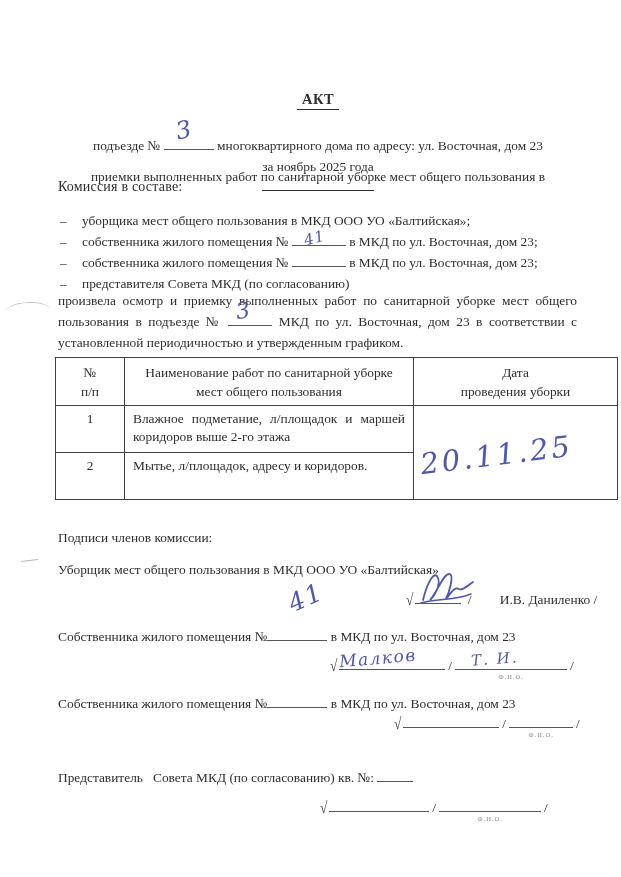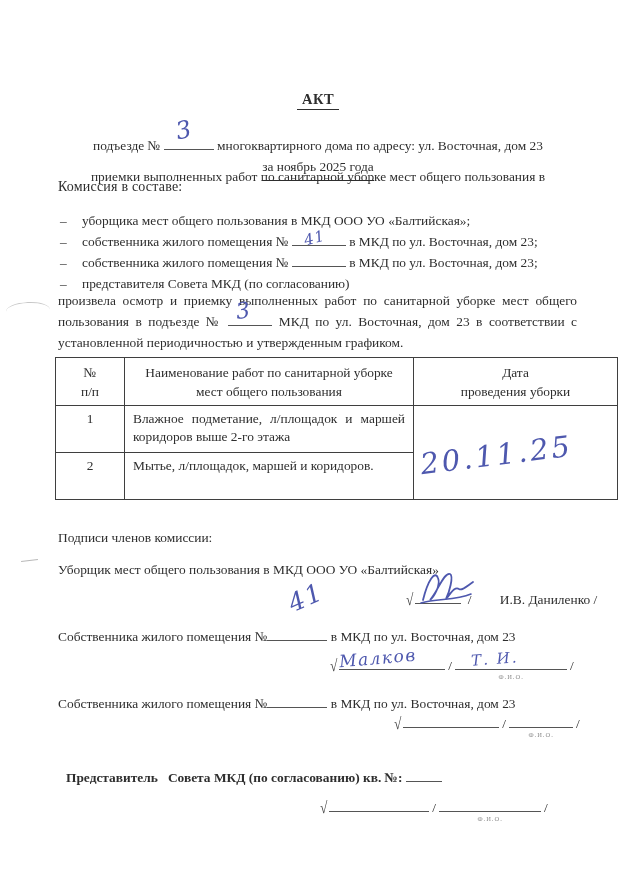--- a/index.html
+++ b/index.html
@@ -22,21 +22,21 @@
     transform:rotate(-7deg); opacity:.7;
   }
 
   
   .head-block { left:58px; top:0; width:520px; }
   .doc-title {
     display:inline-block; font-weight:bold; font-size:14.5px; letter-spacing:.5px;
     border-bottom:1px solid #2e2e2e; padding:0 5px 1px 5px;
   }
   .sub { font-size:13.4px; line-height:19px; }
-  .underlined { border-bottom:1px solid #2e2e2e; padding-bottom:6px; }
+  .underlined { border-bottom:1px solid #2e2e2e; padding-bottom:16px; }
 
   .blank {
     display:inline-block; border-bottom:1px solid #555; height:.85em;
     position:relative; vertical-align:baseline;
   }
 
   .pen { color:#4e58ae; font-family:"DejaVu Serif", serif; font-style:italic; }
 
   .hw-sub3 { position:absolute; left:12px; top:-17px; font-size:24px; transform:rotate(-12deg); }
   .hw-para3 { position:absolute; left:8px; top:-14px; font-size:22px; transform:rotate(-8deg); }
@@ -182,21 +182,21 @@
       </tr>
       <tr class="row-body">
         <td class="col-num">1</td>
         <td class="col-work cell-work">Влажное подметание, л/площадок и маршей коридоров выше 2-го этажа</td>
         <td class="col-date cell-date" rowspan="2">
           <span class="pen date-hw">20.11.25</span>
         </td>
       </tr>
       <tr class="row-body">
         <td class="col-num">2</td>
-        <td class="col-work cell-work">Мытье, л/площадок, маршей и коридоров.</td>
+        <td class="col-work cell-work">Мытье, л/площадок, адресу и коридоров.</td>
       </tr>
     </tbody>
       </table>
   </div>
 
   <div class="line" style="left:58px; top:530px;">Подписи членов комиссии:</div>
 
   <div class="line" style="left:58px; top:562px;">Уборщик мест общего пользования в МКД ООО УО «Балтийская»</div>
 
   <div class="sigrow" style="left:406px; top:592px;">
@@ -221,21 +221,21 @@
 
   <div class="line" style="left:58px; top:696px;">
     <span>Собственника жилого помещения №</span><span class="blank b60"></span>
     <span>в МКД по ул. Восточная, дом 23</span>
   </div>
 
   <div class="sigrow" style="left:394px; top:716px;">
     <span class="check">√</span><span class="sblank w96"></span><span class="sslash">/</span><span class="sblank w64"><span class="fio">Ф.И.О.</span></span><span class="sslash">/</span>
   </div>
 
-  <div class="line" style="left:66px; top:770px;font-weight:bold;">
+  <div class="line" style="left:58px; top:770px;">
     <span class="pre-space">Представитель   Совета МКД (по согласованию) кв. №:</span>
     <span class="blank b36"></span>
   </div>
 
   <div class="sigrow" style="left:320px; top:800px;">
     <span class="check">√</span><span class="sblank w100"></span><span class="sslash">/</span><span class="sblank w102"><span class="fio">Ф.И.О.</span></span><span class="sslash">/</span>
   </div>
 
 </div>
 

